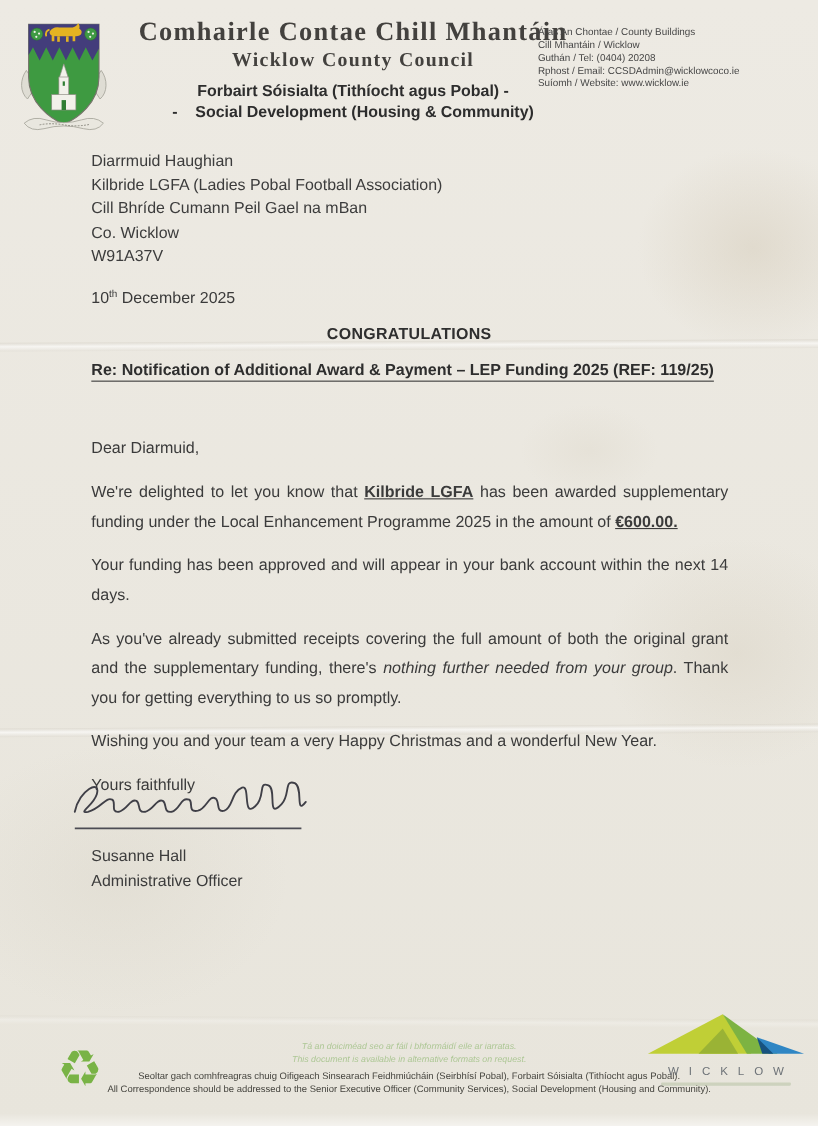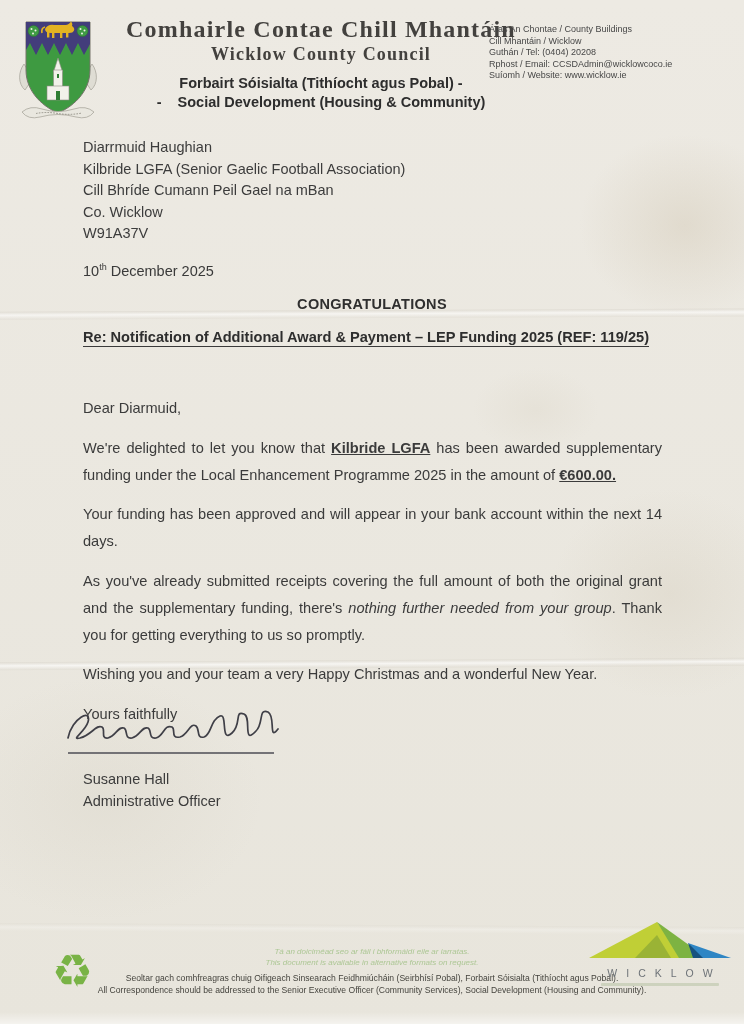--- a/index.html
+++ b/index.html
@@ -115,21 +115,21 @@
   <div class="contact">
     <div>Áras An Chontae / County Buildings</div>
     <div>Cill Mhantáin / Wicklow</div>
     <div>Guthán / Tel: (0404) 20208</div>
     <div>Rphost / Email: CCSDAdmin@wicklowcoco.ie</div>
     <div>Suíomh / Website: www.wicklow.ie</div>
   </div>
 
   <div class="recipient">
     <div>Diarrmuid Haughian</div>
-    <div>Kilbride LGFA (Senior Gaelic Football Association)</div>
+    <div>Kilbride LGFA (Ladies Pobal Football Association)</div>
     <div>Cill Bhríde Cumann Peil Gael na mBan</div>
     <div>Co. Wicklow</div>
     <div>W91A37V</div>
   </div>
 
   <div class="date"><span>10</span><sup>th</sup><span> December 2025</span></div>
 
   <div class="headline">CONGRATULATIONS</div>
   <div class="subject"><span>Re: Notification of Additional Award &amp; Payment – LEP Funding 2025 (REF: 119/25)</span></div>
 

